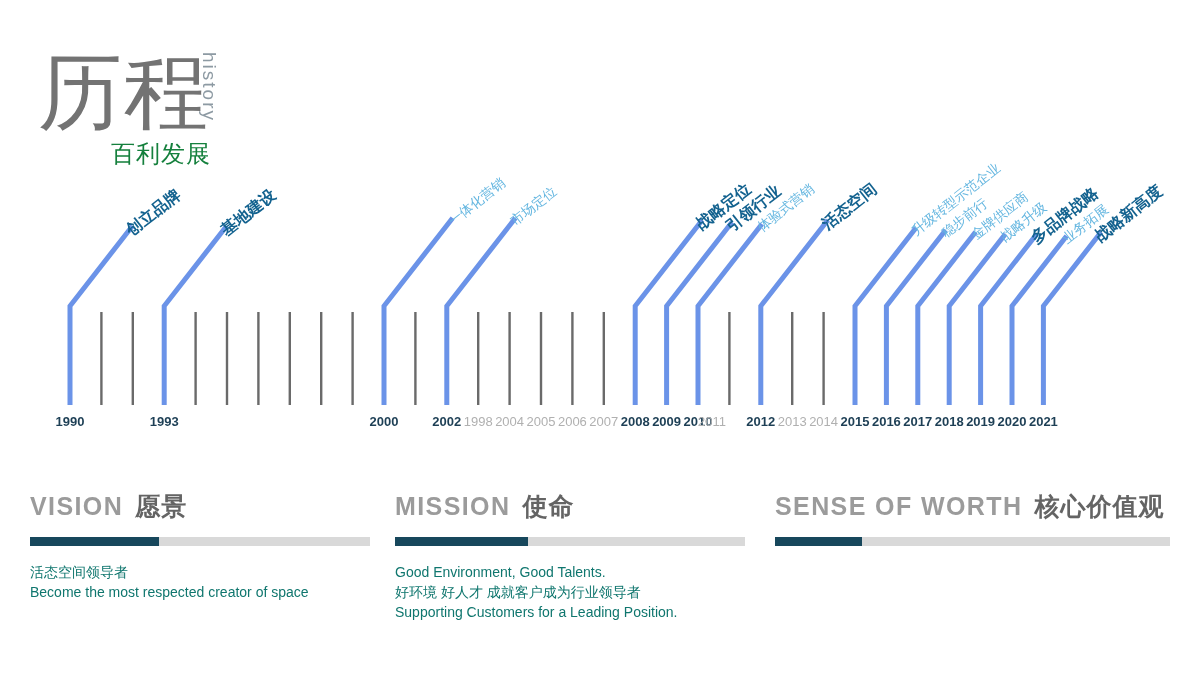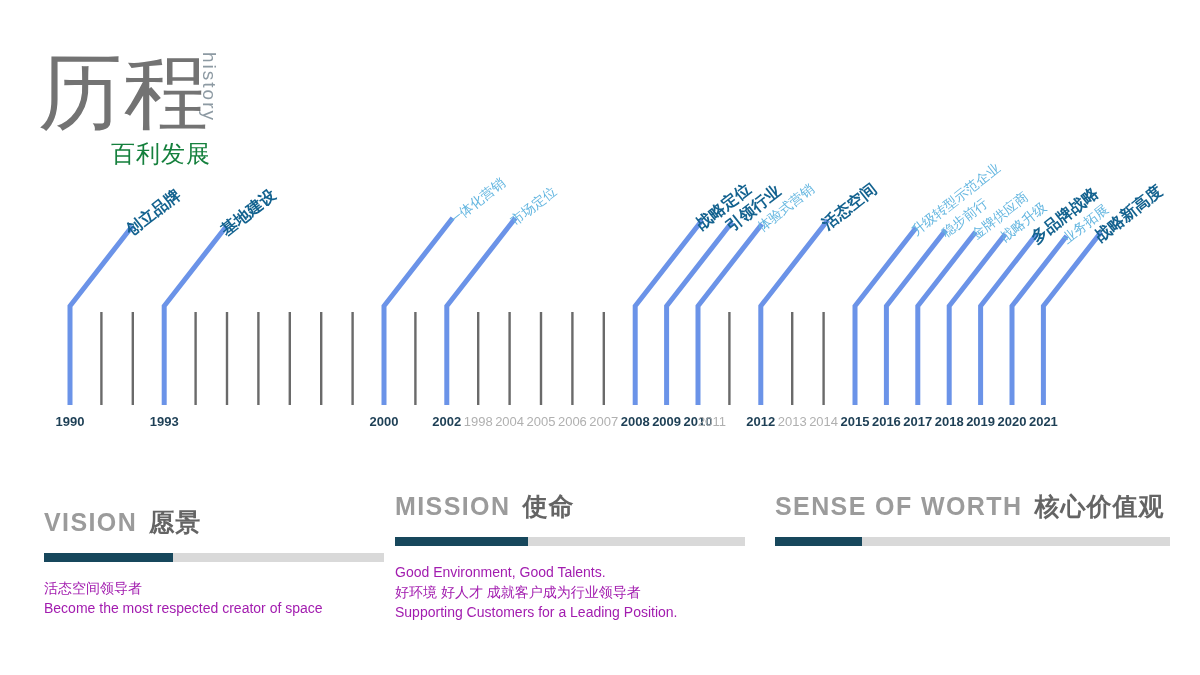--- a/index.html
+++ b/index.html
@@ -63,21 +63,21 @@
     letter-spacing: 1.4px;
   }
   .panel-cn {
     font-size: 25px; font-weight: 700; color: #646464;
     letter-spacing: 1px; margin-left: 12px;
   }
   .bar { position: relative; height: 9px; background: #d9d9d9; }
   .bar-fill { position: absolute; left: 0; top: 0; height: 9px; background: #17475c; }
   .panel-body { margin-top: 16px; }
   .body-line {
-    font-size: 14px; color: #a21caf; line-height: 20px; white-space: nowrap;
+    font-size: 14px; color: #0f766e; line-height: 20px; white-space: nowrap;
   }
 </style>
 </head>
 <body>
 
 <div id="stage">
 
   <div id="title-block">
     <div id="title-main">历程</div>
     <div id="title-en">history</div>
@@ -157,21 +157,21 @@
         <div class="ev-label soft" style="left: 948.68px; top: 224px; transform: rotate(-38deg);">稳步前行</div>
         <div class="ev-label soft" style="left: 978.52px; top: 226px; transform: rotate(-38deg);">金牌供应商</div>
         <div class="ev-label soft" style="left: 1008.36px; top: 228px; transform: rotate(-38deg);">战略升级</div>
         <div class="ev-label strong" style="left: 1039.76px; top: 228px; transform: rotate(-38deg);">多品牌战略</div>
         <div class="ev-label soft" style="left: 1069.6px; top: 230px; transform: rotate(-38deg);">业务拓展</div>
         <div class="ev-label strong" style="left: 1104.12px; top: 226px; transform: rotate(-38deg);">战略新高度</div>
       </div>
   </div>
 
   <div id="panels">
-      <div class="panel" style="left: 44px; width: 340px; margin-top: 16px;">
+      <div class="panel" style="left: 30px; width: 340px;">
         <div class="panel-head"><span class="panel-en">VISION</span><span class="panel-cn">愿景</span></div>
         <div class="bar" style="background: rgb(217, 217, 217);">
           <div class="bar-fill" style="width: 38%; background: rgb(23, 71, 92);"></div>
         </div>
         <div class="panel-body">
           <div class="body-line">活态空间领导者</div>
           <div class="body-line">Become the most respected creator of space</div>
         </div>
       </div>
       <div class="panel" style="left: 395px; width: 350px;">

